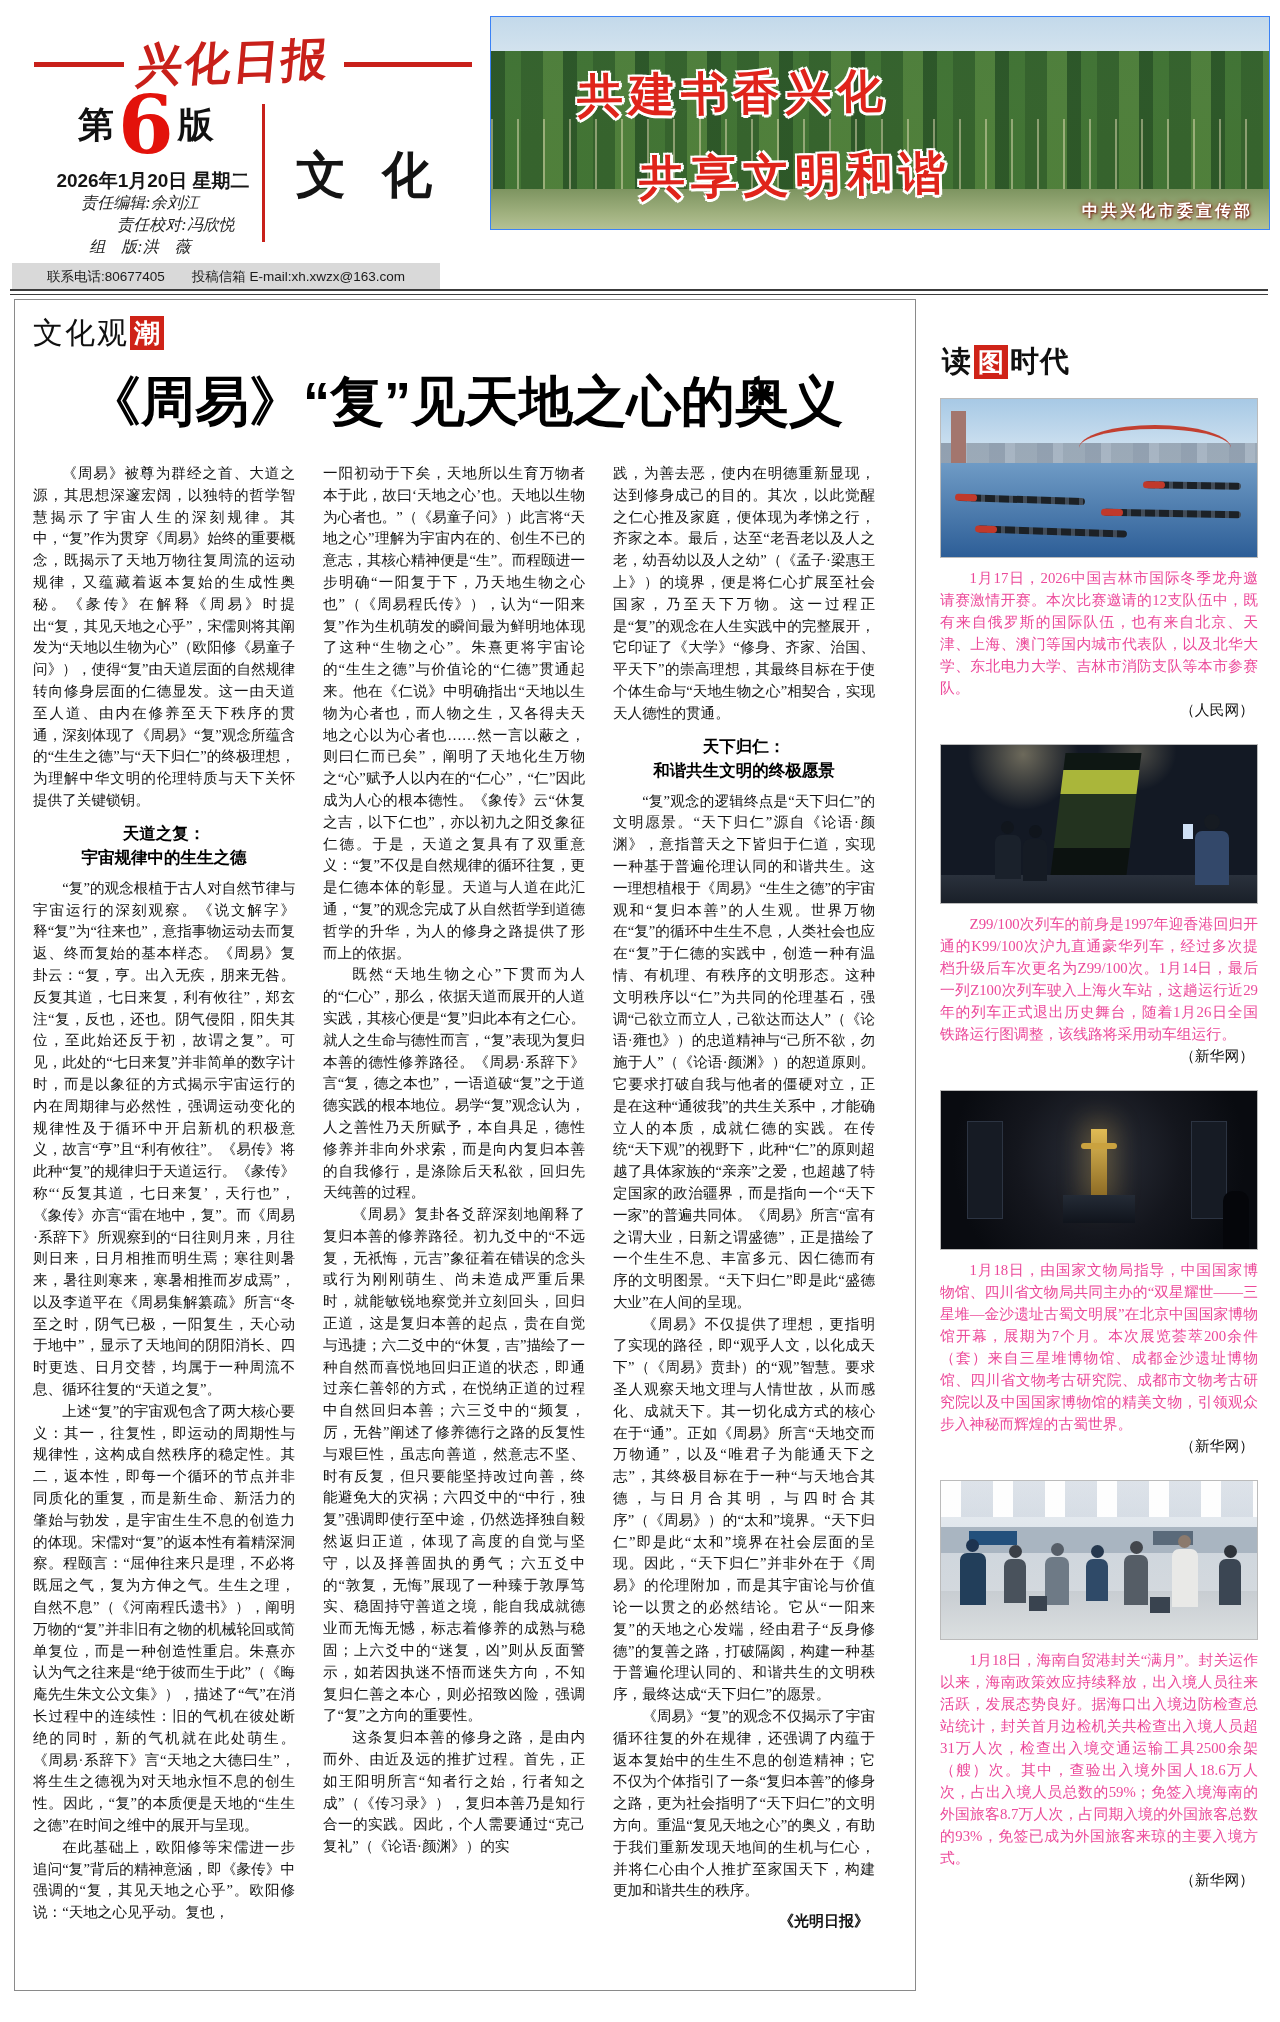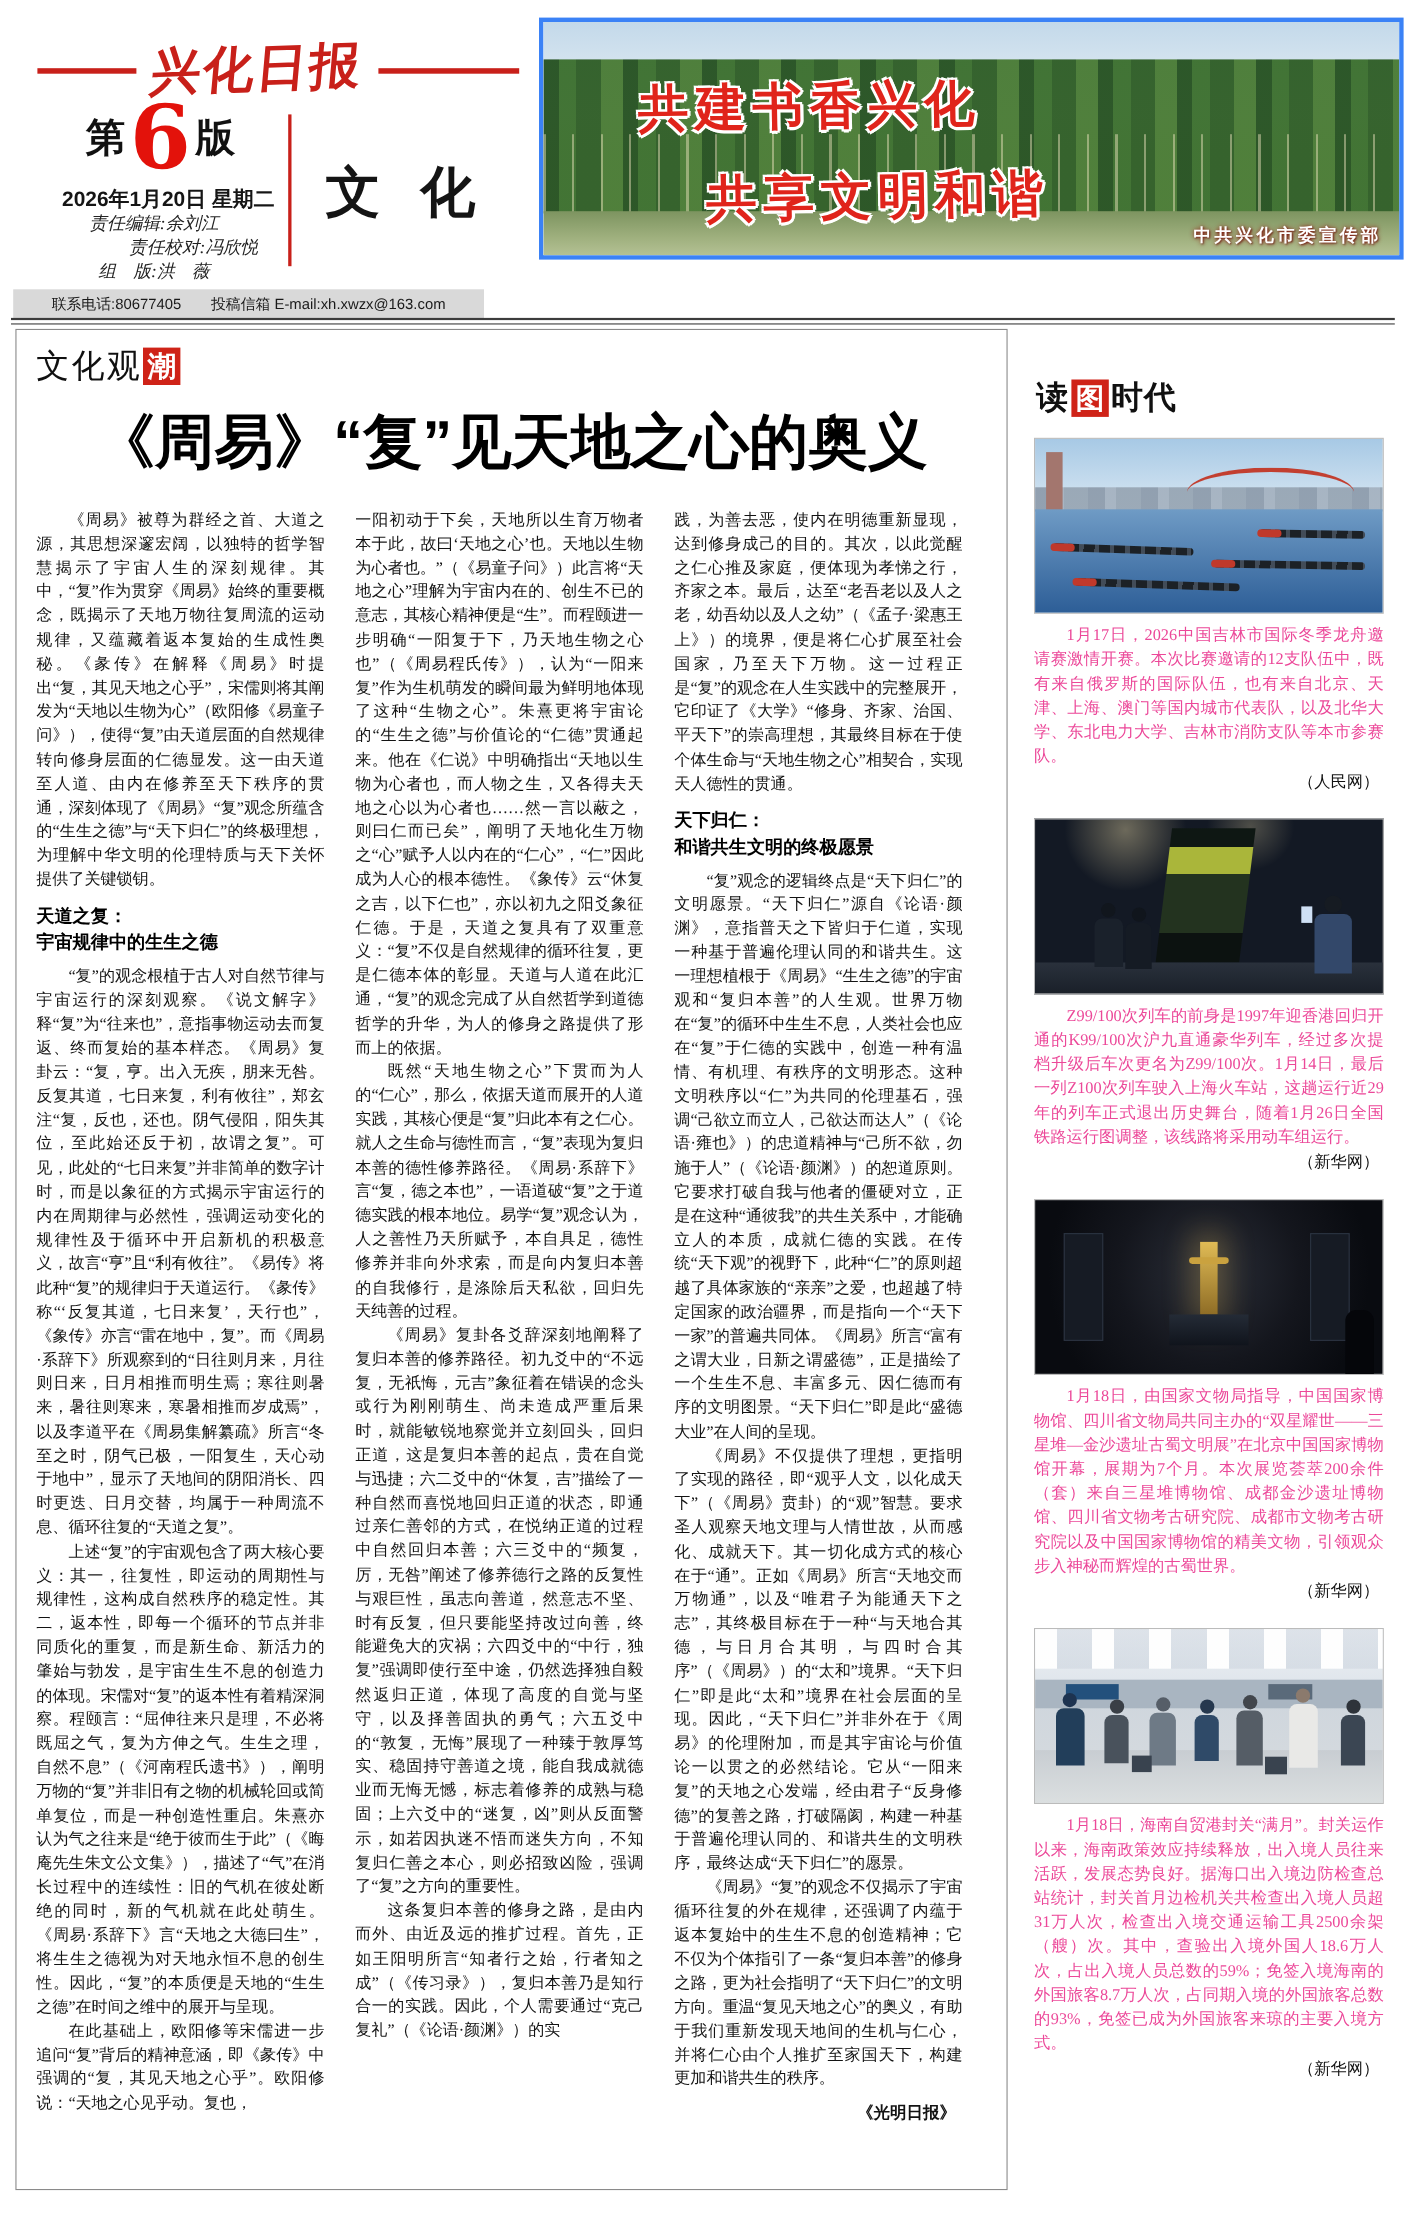--- a/index.html
+++ b/index.html
@@ -22,21 +22,21 @@
     font-size:16px;color:#222;}
   .mast-divider{position:absolute;left:262px;top:104px;width:3px;height:138px;background:#c8201a;}
   .section-name{position:absolute;left:296px;top:142px;font-size:50px;font-weight:900;
     color:#141414;letter-spacing:36px;font-family:"DejaVu Serif",serif;white-space:nowrap;}
   .contact-bar{position:absolute;left:12px;top:263px;width:428px;height:27px;background:#d9d9d9;
     display:flex;align-items:center;justify-content:center;font-size:13.5px;color:#1a1a1a;
     font-family:"Liberation Sans",sans-serif;white-space:nowrap;}
 
   
   .banner{position:absolute;left:490px;top:16px;width:778px;height:212px;overflow:hidden;
-    border:4px solid #3b82f6;}
+    border:1px solid #3b82f6;}
   .bn-sky{position:absolute;inset:0;background:linear-gradient(180deg,#c3d9ea 0%,#e9f0f4 40%,#e2ead8 55%);}
   .bn-trees{position:absolute;left:0;right:0;top:16%;height:66%;opacity:.95;
     background:repeating-linear-gradient(90deg,#24501f 0 14px,#3a6e2c 14px 30px,#2d5c24 30px 52px,#487a33 52px 72px);}
   .bn-trunks{position:absolute;left:0;right:0;top:48%;height:34%;
     background:repeating-linear-gradient(90deg,rgba(244,232,196,.45) 0 2px,transparent 2px 26px);}
   .bn-water{position:absolute;left:0;right:0;bottom:0;height:19%;
     background:linear-gradient(180deg,#7d9460,#9fb07e 60%,#b4c194);}
   .bn-slogan{position:absolute;font-family:"Liberation Sans",sans-serif;font-weight:900;
     font-size:46px;color:#e0241b;letter-spacing:6px;white-space:nowrap;
     text-shadow:-2px -2px 0 #fff,2px -2px 0 #fff,-2px 2px 0 #fff,2px 2px 0 #fff,0 3px 0 #fff,3px 0 0 #fff;}
@@ -59,21 +59,21 @@
     color:#fff;width:34px;height:34px;font-size:26px;font-weight:bold;
     font-family:"Liberation Sans",sans-serif;}
   .headline{text-align:center;font-size:54px;font-weight:900;color:#000;margin-top:14px;
     font-family:"Liberation Sans",sans-serif;white-space:nowrap;}
   .columns{display:flex;gap:28px;margin-top:24px;}
   .col{width:262px;height:1496px;overflow:hidden;font-size:14.6px;line-height:21.8px;
     text-align:justify;color:#131313;}
   .col p{margin:0;text-indent:2em;}
   .col p.noindent{text-indent:0;}
   .subhead{font-family:"Liberation Sans",sans-serif;font-weight:bold;font-size:16.5px;
-    margin:9px 0;line-height:24px;color:#000;}
+    text-align:center;margin:9px 0;line-height:24px;color:#000;}
   .attribution{text-indent:0 !important;text-align:right;font-weight:bold;margin-top:8px !important;
     padding-right:6px;font-family:"Liberation Sans",sans-serif;font-size:15px;}
 
   
   .sidebar{position:absolute;left:940px;top:300px;width:318px;}
   .sidebar-header{display:flex;align-items:center;gap:2px;margin:42px 0 16px 2px;}
   .sidebar-header .txt{font-size:29px;font-weight:bold;color:#101010;
     font-family:"Liberation Sans",sans-serif;letter-spacing:1px;}
   .sb-item{margin-bottom:24px;}
   .photo{width:318px;height:160px;position:relative;overflow:hidden;border:1px solid #bbb;box-sizing:border-box;}

